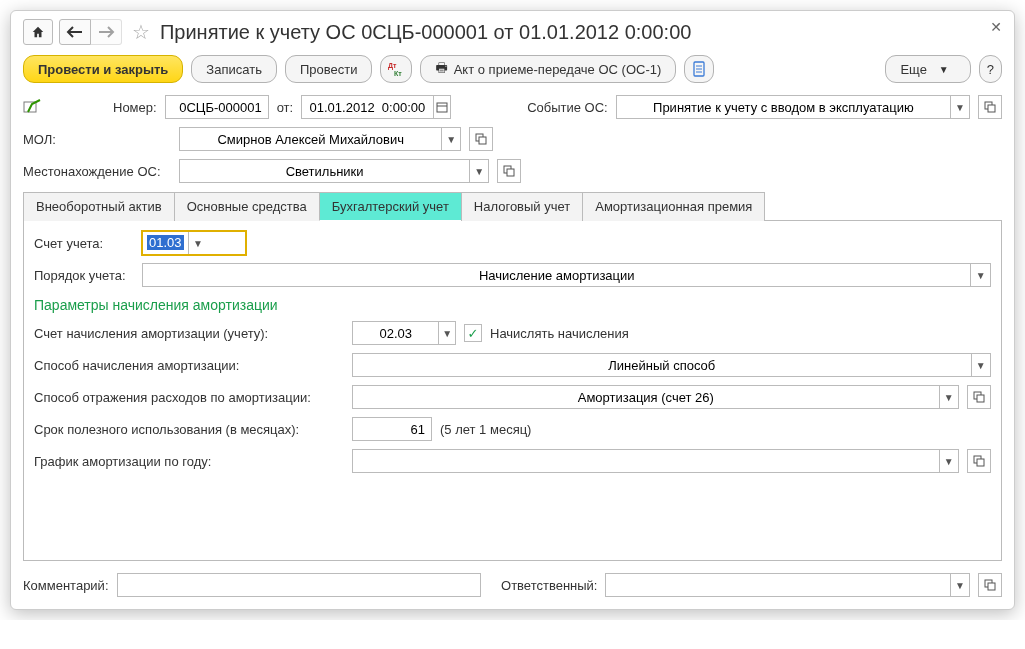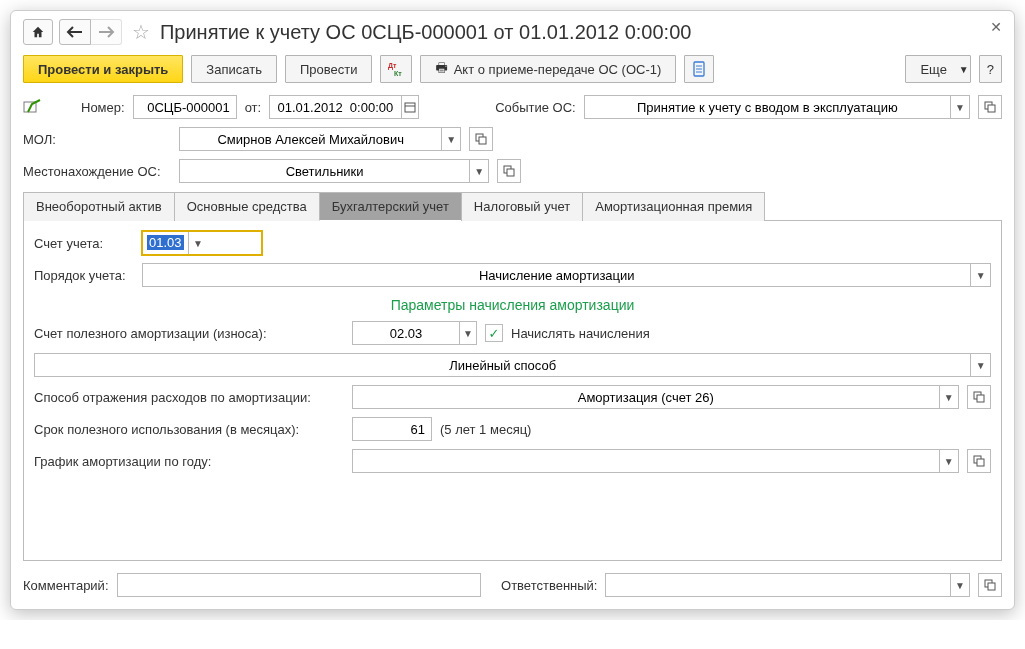--- a/index.html
+++ b/index.html
@@ -65,21 +65,21 @@
     gap: 8px;
     margin-bottom: 12px;
   }
   .btn {
     height: 28px;
     display: inline-flex;
     align-items: center;
     gap: 6px;
     padding: 0 14px;
     border: 1px solid #b3b3b3;
-    border-radius: 1px;
+    border-radius: 11px;
     background: #f5f5f5;
     cursor: pointer;
     font-size: 13px;
   }
   .btn-primary {
     background: linear-gradient(#ffe560, #ffd616);
     border-color: #d6b300;
     font-weight: bold;
   }
   .btn-icon { padding: 0 7px; }
@@ -137,35 +137,34 @@
     padding: 6px 12px;
     border: 1px solid #bbb;
     border-bottom: none;
     margin-right: -1px;
     background: #f3f3f3;
     cursor: pointer;
     position: relative;
     top: 1px;
   }
   .tab.active {
-    background: #a3a3a3;
+    background: #5eead4;
     border-bottom: 1px solid #fff;
   }
   .tab-content {
     border: 1px solid #bbb;
     border-top: none;
     padding: 10px 10px 14px 10px;
     min-height: 340px;
   }
   .section-title {
     color: #1a9e4b;
     font-weight: normal;
     margin: 10px 0 8px 0;
     font-size: 14px;
-    text-align: center;
   }
   .highlighted {
     border: 1px solid #e0b000 !important;
     box-shadow: 0 0 0 1px #e0b000;
   }
   .selected-text {
     background: #2f6fd0;
     color: #fff;
     padding: 0 2px;
   }
@@ -231,35 +230,35 @@
     </span>
     <span class="btn btn-icon" style="color:#3b7bd6">
       <svg width="14" height="16" viewBox="0 0 14 16">
           <rect x="2" y="1" width="10" height="14" rx="1" fill="none" stroke="#3b7bd6" stroke-width="1.3"></rect>
           <line x1="4" y1="5" x2="10" y2="5" stroke="#3b7bd6"></line>
           <line x1="4" y1="8" x2="10" y2="8" stroke="#3b7bd6"></line>
           <line x1="4" y1="11" x2="10" y2="11" stroke="#3b7bd6"></line>
         </svg>
     </span>
     <span class="spacer"></span>
-    <span class="btn" style="padding-right:1px">
+    <span class="btn" style="padding-right:21px">
       <span>Еще</span>
       <span style="font-size:10px;margin-left:6px">▼</span>
     </span>
     <span class="btn btn-icon">?</span>
   </div>
 
   <div class="row">
     <span>
       <svg width="18" height="16">
           <rect x="1" y="3" width="12" height="10" fill="none" stroke="#7a7a7a"></rect>
           <path d="M5 13 L9 5 L17 1" stroke="#2e9400" stroke-width="2" fill="none"></path>
         </svg>
     </span>
-    <span class="lbl" style="margin-left:32px">Номер:</span>
+    <span class="lbl" style="margin-left:64px">Номер:</span>
     <span class="field" style="width:104px">
         <input style="text-align: right;" value="0СЦБ-000001">
       </span>
     <span class="lbl">от:</span>
     <span class="field" style="width:150px">
       <input value="01.01.2012  0:00:00" style="">
       <span class="dd">
         <svg width="12" height="12">
             <rect x="1" y="2" width="10" height="9" fill="none" stroke="#555"></rect>
             <line x1="1" y1="5" x2="11" y2="5" stroke="#555"></line>
@@ -313,47 +312,48 @@
     <div class="tab">Основные средства</div>
     <div class="tab active">Бухгалтерский учет</div>
     <div class="tab">Налоговый учет</div>
     <div class="tab">Амортизационная премия</div>
   </div>
 
   <div class="tab-content">
 
     <div class="row">
       <span class="lbl" style="min-width:100px">Счет учета:</span>
-      <span class="field highlighted" style="width:120px">
+      <span class="field highlighted" style="width:104px">
         <span style="padding:3px 4px"><span class="selected-text">01.03</span></span>
         <span class="dd">▼</span>
       </span>
     </div>
 
     <div class="row">
       <span class="lbl" style="min-width:100px">Порядок учета:</span>
       <span class="field" style="flex:1">
         <input value="Начисление амортизации" style="">
         <span class="dd">▼</span>
       </span>
     </div>
 
     <div class="section-title">Параметры начисления амортизации</div>
 
     <div class="row">
-      <span class="lbl" style="min-width:310px">Счет полезного амортизации (износа):</span>
-      <span class="field" style="width:125px">
+      <span class="lbl" style="min-width:310px">Счет начисления амортизации (учету):</span>
+      <span class="field" style="width:104px">
         <input value="02.03" style="">
         <span class="dd">▼</span>
       </span>
       <span class="check">✓</span>
       <span class="lbl">Начислять начисления</span>
     </div>
 
     <div class="row">
+      <span class="lbl" style="min-width:310px">Способ начисления амортизации:</span>
       <span class="field" style="flex:1">
         <input value="Линейный способ" style="">
         <span class="dd">▼</span>
       </span>
     </div>
 
     <div class="row">
       <span class="lbl" style="min-width:310px">Способ отражения расходов по амортизации:</span>
       <span class="field" style="flex:1">
         <input value="Амортизация (счет 26)" style="">

